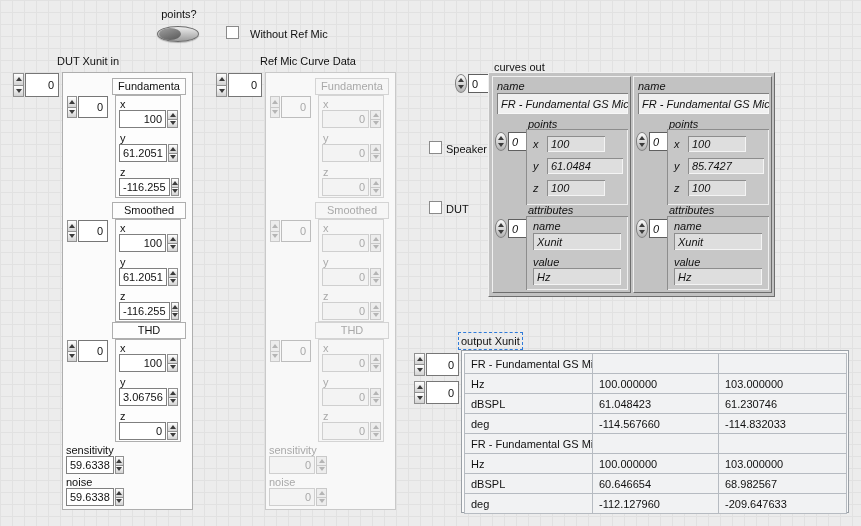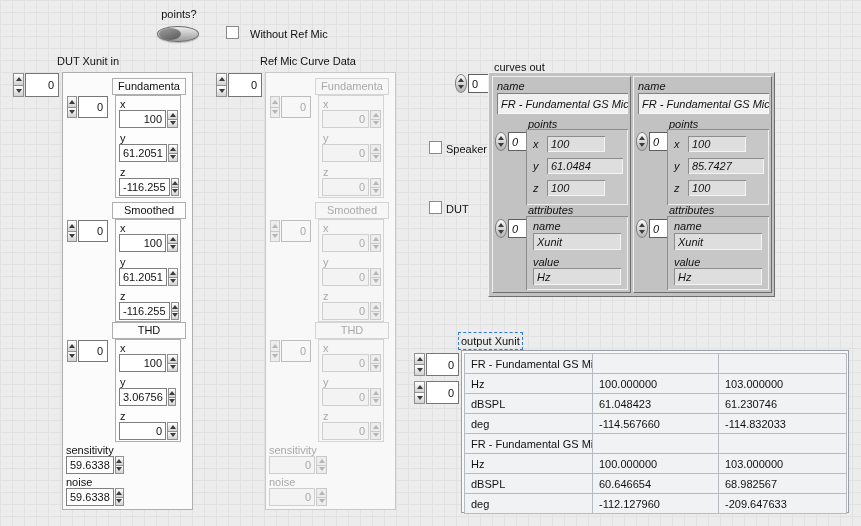--- a/index.html
+++ b/index.html
@@ -216,21 +216,21 @@
       <div class="spin nf-spin">
         <div class="spin-btn">
             <span class="tri-u"></span>
           </div>
         <div class="spin-btn">
             <span class="tri-d"></span>
           </div>
       </div>
     </div>
     <div class="abs lbl" style="left:4px;top:36px;">y</div>
-    <div class="abs nf" style="left:3px;top:48px;width:38px;height:18px;">
+    <div class="abs nf" style="left:3px;top:48px;width:59px;height:18px;">
       <div class="nf-box">3.06756</div>
       <div class="spin nf-spin">
         <div class="spin-btn">
             <span class="tri-u"></span>
           </div>
         <div class="spin-btn">
             <span class="tri-d"></span>
           </div>
       </div>
     </div>

